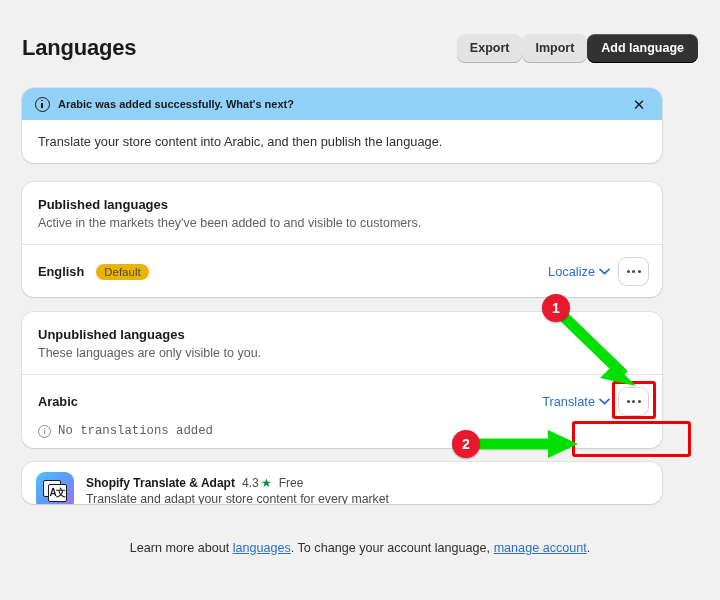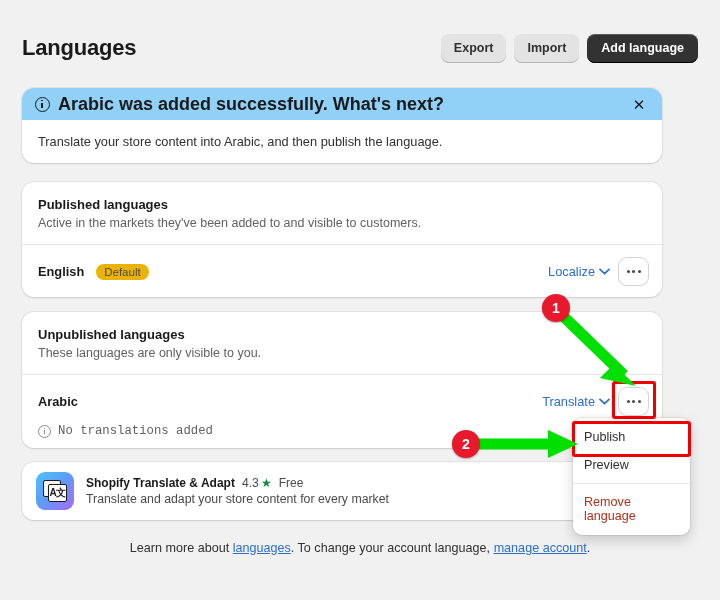--- a/index.html
+++ b/index.html
@@ -16,21 +16,21 @@
     position: absolute; left: 0; top: 26px; width: 720px; height: 44px;
     display: flex; align-items: center;
   }
   .page-title {
     margin-left: 22px;
     font-size: 22px; font-weight: 700; color: #1a1a1a;
     letter-spacing: -0.2px;
   }
   .header-actions {
     margin-left: auto; margin-right: 22px;
-    display: flex; align-items: center; gap: 8px;
+    display: flex; align-items: center; 
   }
   .btn {
     border: none; cursor: pointer; border-radius: 8px;
     font-family: "Liberation Sans", sans-serif;
     font-size: 12.5px; font-weight: 600;
     padding: 7px 13px; line-height: 1.2;
   }
   .btn-secondary {
     background: #e3e3e3; color: #303030;
     box-shadow: 0 -1px 0 0 #b5b5b5 inset;
@@ -62,21 +62,21 @@
     position: relative;
   }
   .banner-icon::before {
     content: ""; position: absolute; left: 5.2px; top: 2px;
     width: 1.5px; height: 1.5px; background: #1a1a1a; border-radius: 50%;
   }
   .banner-icon::after {
     content: ""; position: absolute; left: 5.4px; top: 5px;
     width: 1.4px; height: 5px; background: #1a1a1a;
   }
-  .banner-title { font-size: 18px; font-weight: 700; color: #1a1a1a; }
+  .banner-title { font-size: 11px; font-weight: 700; color: #1a1a1a; }
   .banner-close {
     margin-left: auto; width: 22px; height: 22px;
     display: flex; align-items: center; justify-content: center;
     cursor: pointer; background: none; border: none;
     font-size: 15px; color: #1a1a1a; line-height: 1;
   }
   .banner-body {
     padding: 14px 16px; font-size: 12.8px; color: #303030;
   }
 
@@ -125,21 +125,21 @@
   .note-icon::before {
     content: ""; position: absolute; left: 4.5px; top: 2px;
     width: 1.3px; height: 1.3px; background: #8a8a8a; border-radius: 50%;
   }
   .note-icon::after {
     content: ""; position: absolute; left: 4.6px; top: 4.4px;
     width: 1.2px; height: 4.2px; background: #8a8a8a;
   }
 
   
-  #appcard { top: 462px; height: 58px; }
+  #appcard { top: 462px; height: 42px; }
   .app-row { display: flex; align-items: center; padding: 10px 14px; }
   .app-icon {
     width: 38px; height: 38px; flex: 0 0 38px; border-radius: 9px;
     background: linear-gradient(135deg, #4fc3f7 0%, #5b9df9 45%, #a76bf3 100%);
     display: flex; align-items: center; justify-content: center;
     position: relative;
   }
   .app-icon .back-card {
     position: absolute; left: 7px; top: 8px;
     width: 18px; height: 17px; background: #f4f4f4;
@@ -294,26 +294,20 @@
         </div>
         <div class="app-desc">Translate and adapt your store content for every market</div>
       </div>
     </div>
   </div>
 
   <div class="footer">
     <span>Learn more about </span><a>languages</a><span>. To change your account language, </span><a>manage account</a><span>.</span>
   </div>
 
-  <div id="menu">
-    <div class="menu-item">Publish</div>
-    <div class="menu-item">Preview</div>
-    <div class="menu-sep"></div>
-    <div class="menu-item danger">Remove language</div>
-  </div>
 
   <div class="hl-box" style="left:612px; top:381px; width:44px; height:38px;"></div>
   <div class="hl-box" style="left:572px; top:421px; width:119px; height:36px;"></div>
 
   <svg class="anno" style="left:0; top:0;" width="720" height="600">
     <g>
       <path d="M563,316 L624,375" stroke="#00e000" stroke-width="11" stroke-linecap="butt" fill="none"></path>
       <polygon points="636,386 600,378 614,364" fill="#00e000"></polygon>
     </g>
     <g>

